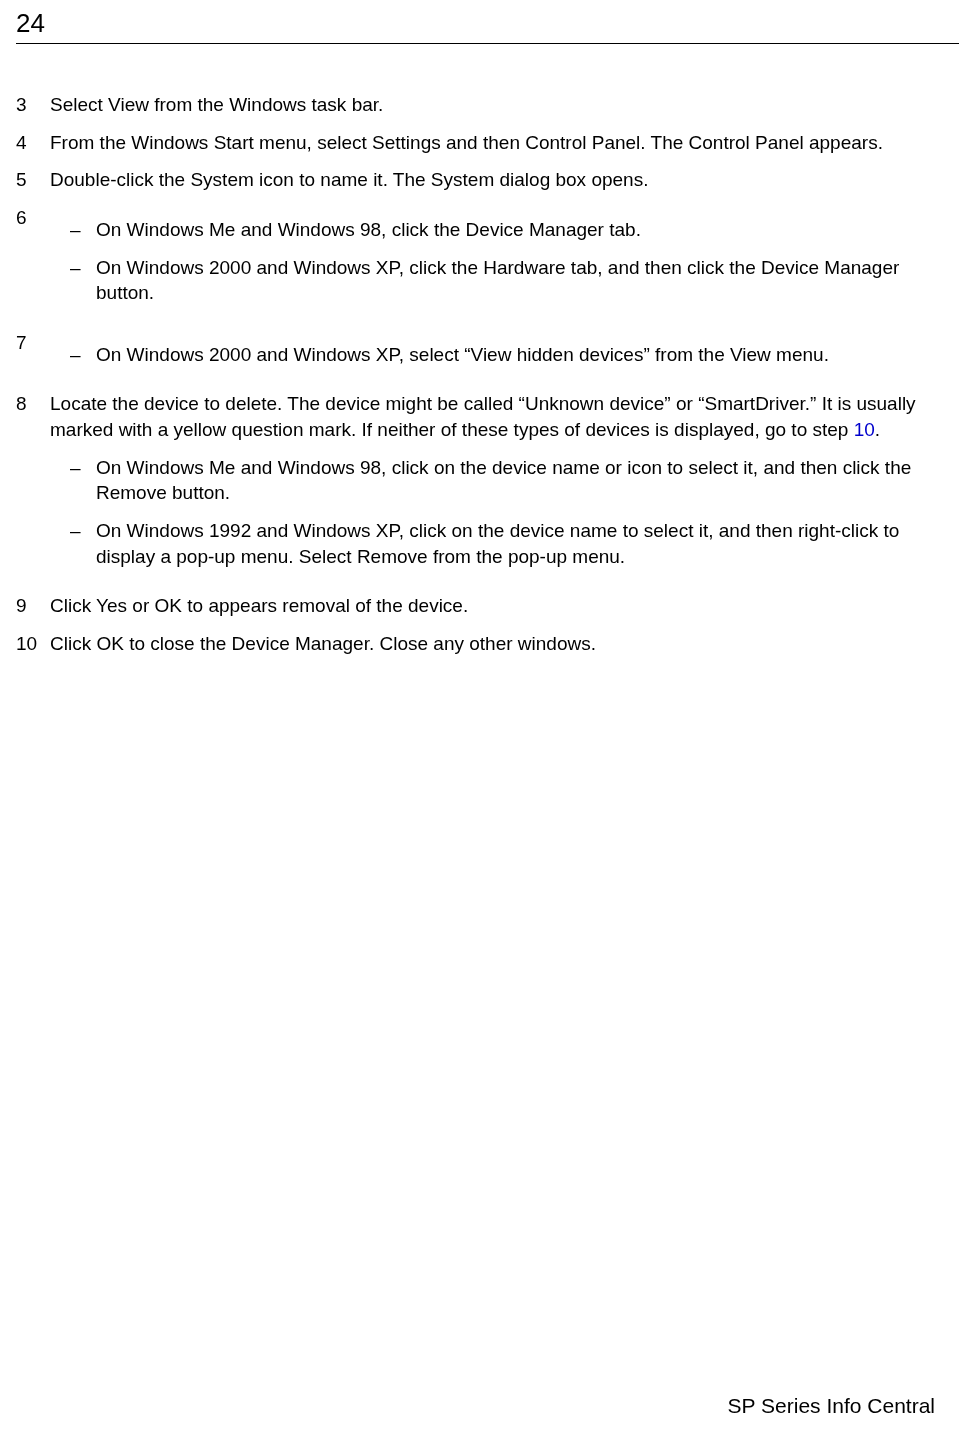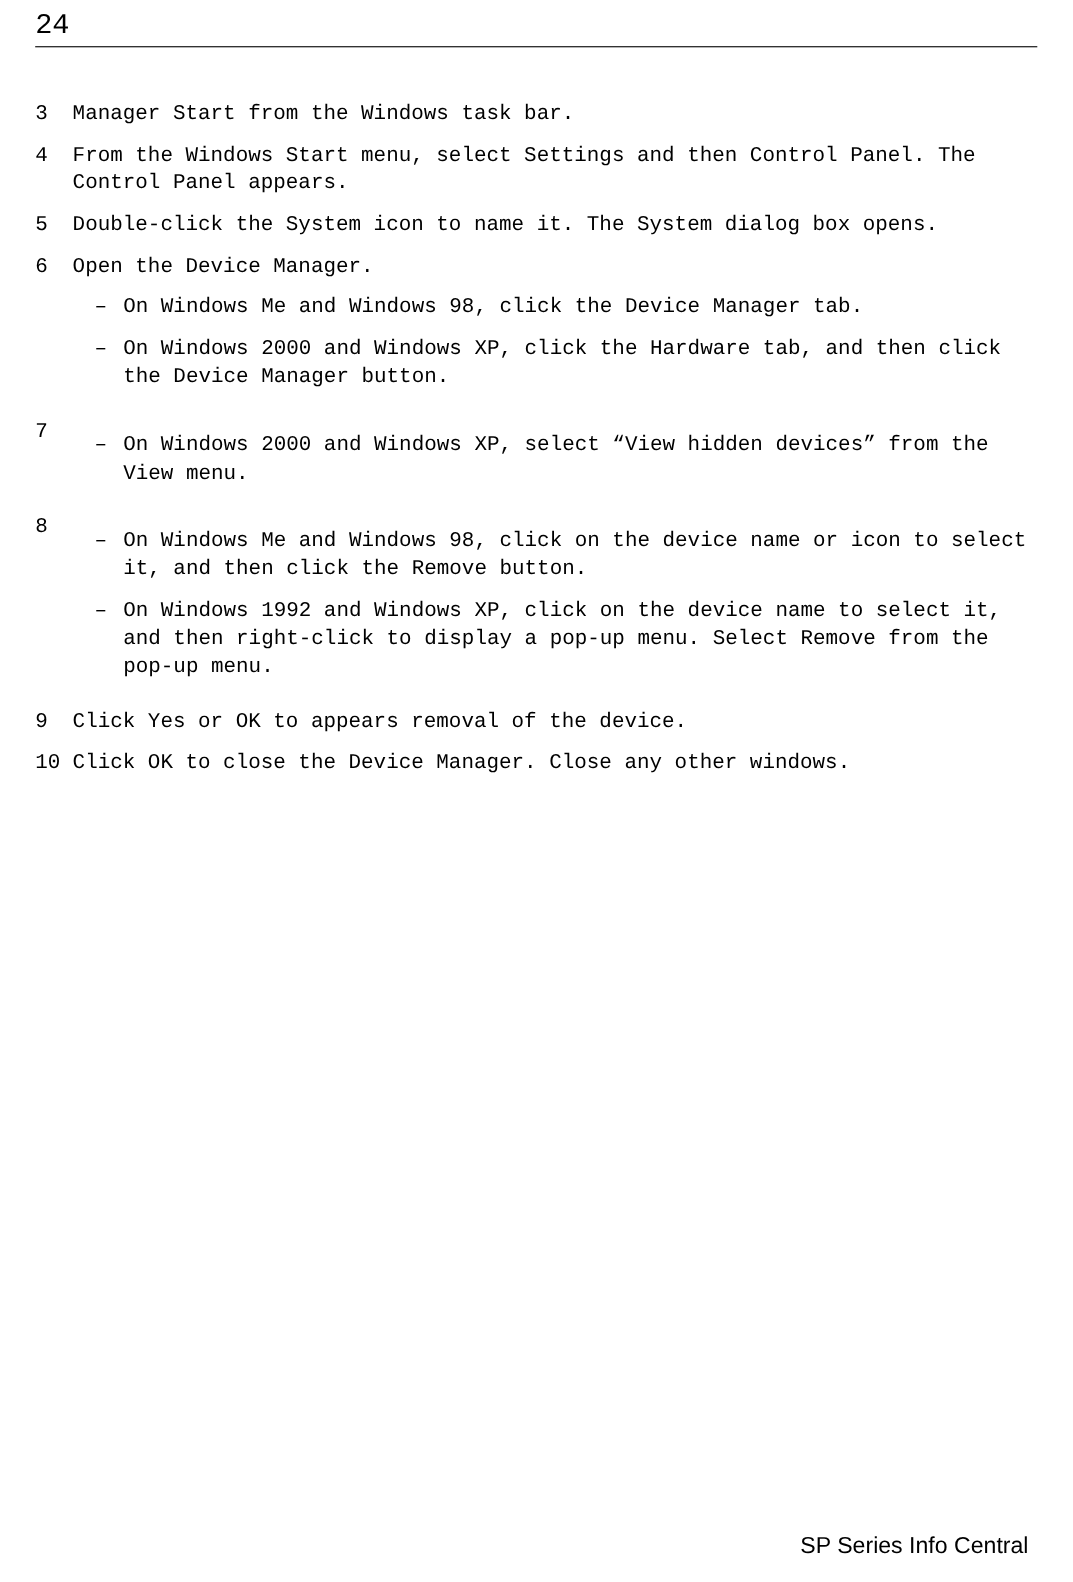--- a/index.html
+++ b/index.html
@@ -6,22 +6,21 @@
     body {
       width: 975px;
       height: 1438px;
       background: #fff;
       font-family: Arial, Helvetica, sans-serif;
       font-size: 19px;
       color: #000;
       position: relative;
     }
     .page {
-      padding: 0 32px;
-      font-family: Liberation Mono, monospace;
+      padding: 0 16px;
     }
     .page-number {
       font-size: 26px;
       font-weight: 400;
       padding: 8px 0 4px 0;
     }
     .header-rule {
       border: none;
       border-top: 1.5px solid #000;
       margin-bottom: 48px;
@@ -68,39 +67,38 @@
 </head>
 <body>
 
 <div class="page">
   <div class="page-number">24</div>
   <hr class="header-rule">
   <div class="steps" id="steps-container">
       <div class="step">
         <div class="step-num">3</div>
         <div class="step-body">
-          <div>Manager Start from the Windows task bar.</div>
+          <div>Select View from the Windows task bar.</div>
         </div>
       </div>
       <div class="step">
         <div class="step-num">4</div>
         <div class="step-body">
           <div>From the Windows Start menu, select Settings and then Control Panel. The Control Panel appears.</div>
         </div>
       </div>
       <div class="step">
         <div class="step-num">5</div>
         <div class="step-body">
           <div>Double-click the System icon to name it. The System dialog box opens.</div>
         </div>
       </div>
       <div class="step">
         <div class="step-num">6</div>
         <div class="step-body">
-          <div>Open the Device Manager.</div>
           <div class="sub-list">
             <div class="sub-item">
               <div class="sub-dash">–</div>
               <div class="sub-text">On Windows Me and Windows 98, click the Device Manager tab.</div>
             </div>
             <div class="sub-item">
               <div class="sub-dash">–</div>
               <div class="sub-text">On Windows 2000 and Windows XP, click the Hardware tab, and then click the Device Manager button.</div>
             </div>
           </div>
@@ -113,20 +111,21 @@
             <div class="sub-item">
               <div class="sub-dash">–</div>
               <div class="sub-text">On Windows 2000 and Windows XP, select “View hidden devices” from the View menu.</div>
             </div>
           </div>
         </div>
       </div>
       <div class="step">
         <div class="step-num">8</div>
         <div class="step-body">
+          <div><span>Locate the device to delete. The device might be called “Unknown device” or “SmartDriver.” It is usually marked with a yellow question mark. If neither of these types of devices is displayed, go to step </span><span class="link">10</span><span>.</span></div>
           <div class="sub-list">
             <div class="sub-item">
               <div class="sub-dash">–</div>
               <div class="sub-text">On Windows Me and Windows 98, click on the device name or icon to select it, and then click the Remove button.</div>
             </div>
             <div class="sub-item">
               <div class="sub-dash">–</div>
               <div class="sub-text">On Windows 1992 and Windows XP, click on the device name to select it, and then right-click to display a pop-up menu. Select Remove from the pop-up menu.</div>
             </div>
           </div>

